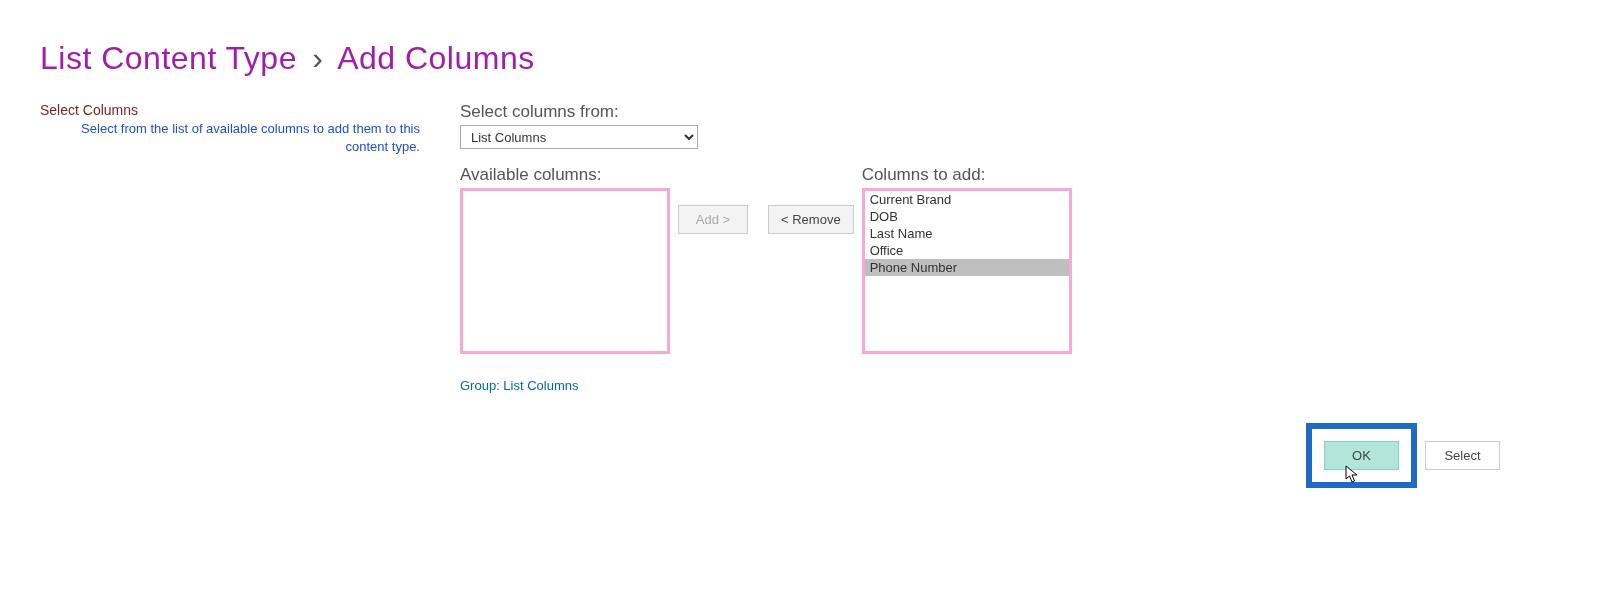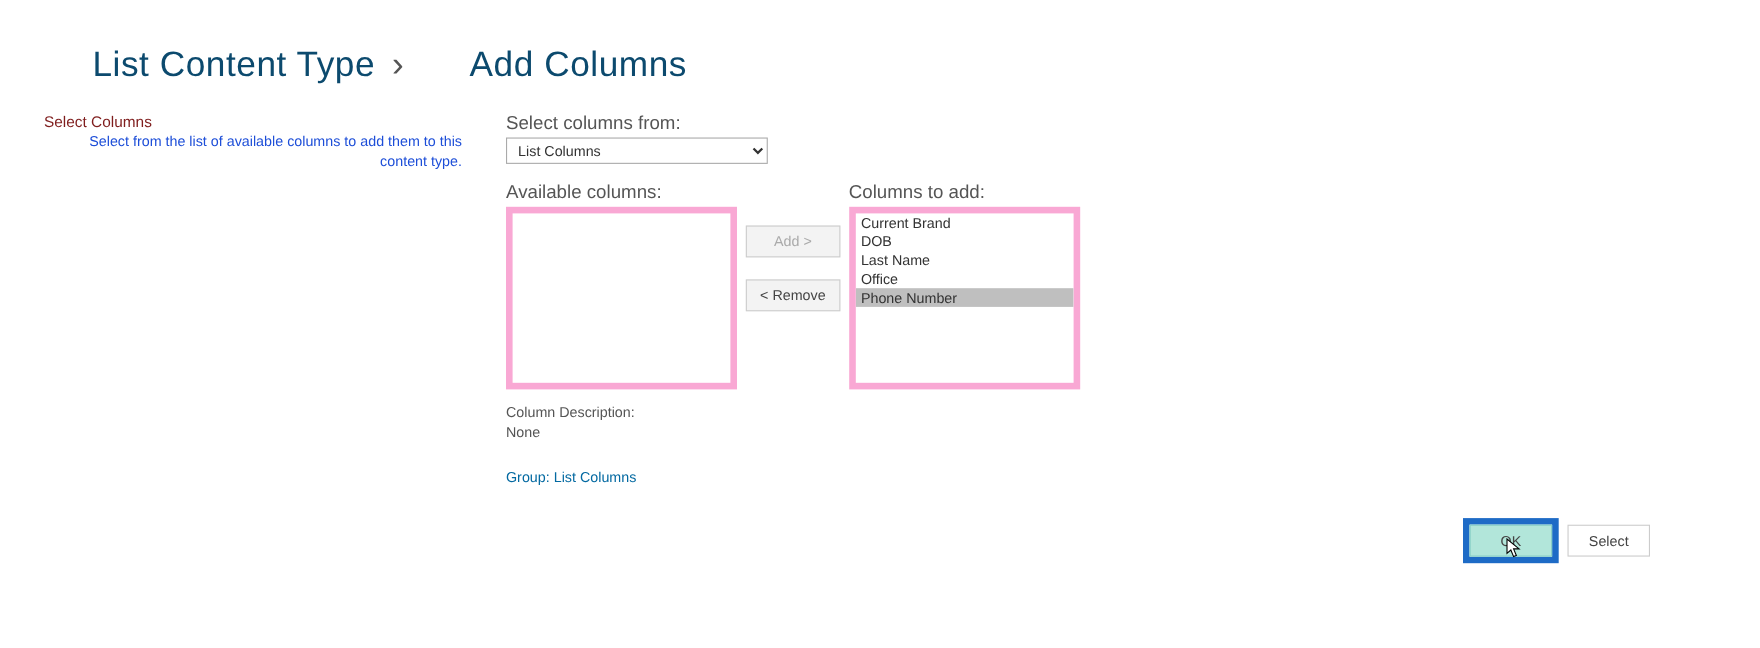--- a/index.html
+++ b/index.html
@@ -15,22 +15,21 @@
       font-size: 13px;
     }
     .page-title {
       font-size: 32px;
       font-weight: 300;
       color: #555;
       margin-bottom: 25px;
       letter-spacing: 0.5px;
     }
     .page-title .crumb {
-      color: #0c4a6e;
-      margin-left: 44px;
+      color: #a21caf;
     }
     .page-title .sep {
       margin: 0 6px;
       color: #555;
     }
     .content-row {
       display: flex;
       gap: 40px;
     }
     .left-col {
@@ -73,38 +72,37 @@
       align-items: flex-start;
       gap: 8px;
     }
     .list-group {
       display: flex;
       flex-direction: column;
     }
     .listbox {
       width: 210px;
       height: 166px;
-      border: 6px solid #f9a8d4;
+      border: 3px solid #f9a8d4;
       background: #fff;
       overflow-y: auto;
       font-size: 13px;
     }
     .listbox-item {
       padding: 1px 5px;
       color: #333;
       cursor: default;
       user-select: none;
     }
     .listbox-item.selected {
       background: #bfbfbf;
       color: #333;
     }
     .transfer-buttons {
       display: flex;
-      flex-direction: column;
       gap: 20px;
       padding-top: 40px;
     }
     .btn {
       min-width: 70px;
       padding: 6px 12px;
       font-size: 13px;
       border: 1px solid #ccc;
       background: #f3f3f3;
       color: #444;
@@ -130,20 +128,21 @@
     .footer-buttons {
       display: flex;
       justify-content: flex-end;
       gap: 8px;
       margin-top: 30px;
       padding-right: 60px;
       align-items: center;
     }
     .ok-highlight-wrapper {
       border: 6px solid #1e6bc6;
+      padding: 12px;
       position: relative;
       display: inline-block;
     }
     .btn-ok {
       min-width: 75px;
       padding: 6px 12px;
       font-size: 13px;
       border: 1px solid #88cfc6;
       background: #b2e6da;
       color: #444;
@@ -206,24 +205,20 @@
         <div class="listbox" id="toadd-list">
             <div class="listbox-item">Current Brand</div>
             <div class="listbox-item">DOB</div>
             <div class="listbox-item">Last Name</div>
             <div class="listbox-item">Office</div>
             <div class="listbox-item selected">Phone Number</div>
           </div>
       </div>
     </div>
 
-    <div class="desc-block">
-      <div>Column Description:</div>
-      <div>None</div>
-    </div>
 
     <div class="group-block">
       <span>Group: </span><span>List Columns</span>
     </div>
   </div>
 </div>
 
 <div class="footer-buttons">
   <span class="ok-highlight-wrapper">
     <button class="btn-ok">OK</button>

